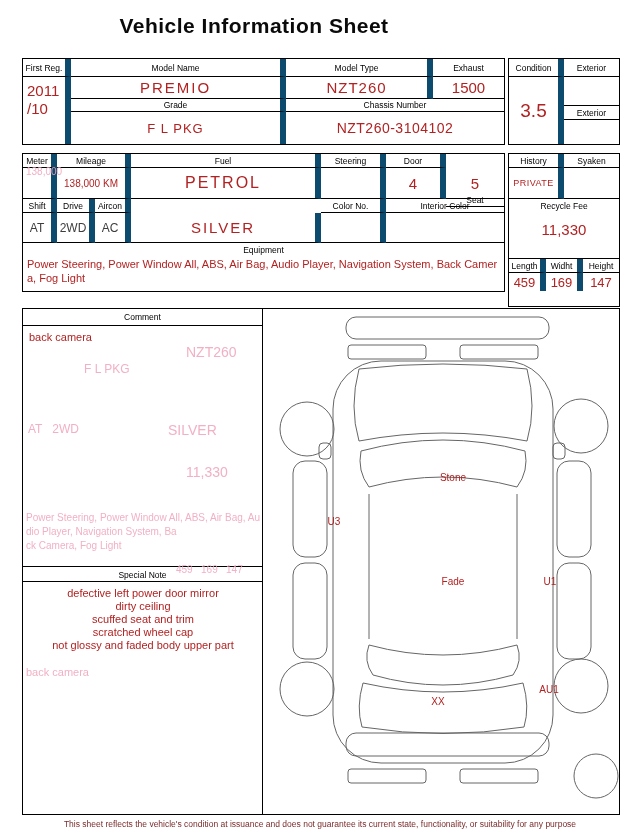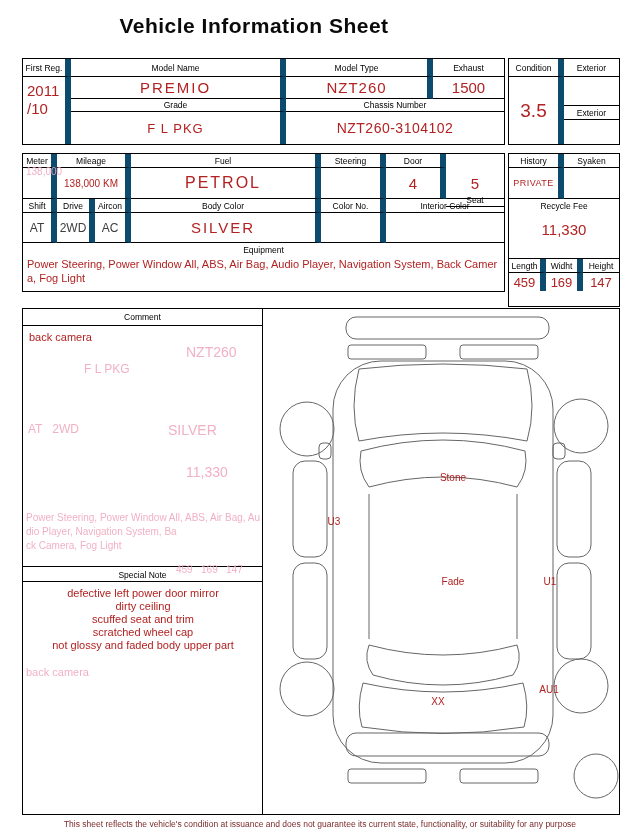--- a/index.html
+++ b/index.html
@@ -69,21 +69,20 @@
     <div class="cell br bb" style="left:0;top:14px;width:34px;height:31px;"></div>
     <div class="cell red br bb" style="left:34px;top:14px;width:74px;height:31px;font-size:10px;">138,000 KM</div>
     <div class="cell red br bb" style="left:108px;top:14px;width:190px;height:31px;font-size:16px;letter-spacing:2px;">PETROL</div>
     <div class="cell br bb" style="left:298px;top:14px;width:65px;height:31px;"></div>
     <div class="cell red br bb" style="left:363px;top:14px;width:60px;height:31px;font-size:15px;">4</div>
     <div class="cell red bb" style="left:423px;top:14px;width:58px;height:31px;font-size:15px;">5</div>
 
     <div class="cell hd br bb" style="left:0;top:45px;width:34px;height:14px;">Shift</div>
     <div class="cell hd br bb" style="left:34px;top:45px;width:38px;height:14px;">Drive</div>
     <div class="cell hd br bb" style="left:72px;top:45px;width:36px;height:14px;">Aircon</div>
-    <div class="cell hd br bb" style="left:108px;top:45px;width:190px;height:14px;">Body Color</div>
     <div class="cell hd br bb" style="left:298px;top:45px;width:65px;height:14px;">Color No.</div>
     <div class="cell hd bb" style="left:363px;top:45px;width:118px;height:14px;">Interior Color</div>
 
     <div class="cell dark br bb" style="left:0;top:59px;width:34px;height:30px;font-size:12px;">AT</div>
     <div class="cell dark br bb" style="left:34px;top:59px;width:38px;height:30px;font-size:12px;text-align:right;">2WD</div>
     <div class="cell dark br bb" style="left:72px;top:59px;width:36px;height:30px;font-size:12px;">AC</div>
     <div class="cell red br bb" style="left:108px;top:59px;width:190px;height:30px;font-size:15px;letter-spacing:2px;">SILVER</div>
     <div class="cell br bb" style="left:298px;top:59px;width:65px;height:30px;"></div>
     <div class="cell bb" style="left:363px;top:59px;width:118px;height:30px;"></div>
 

